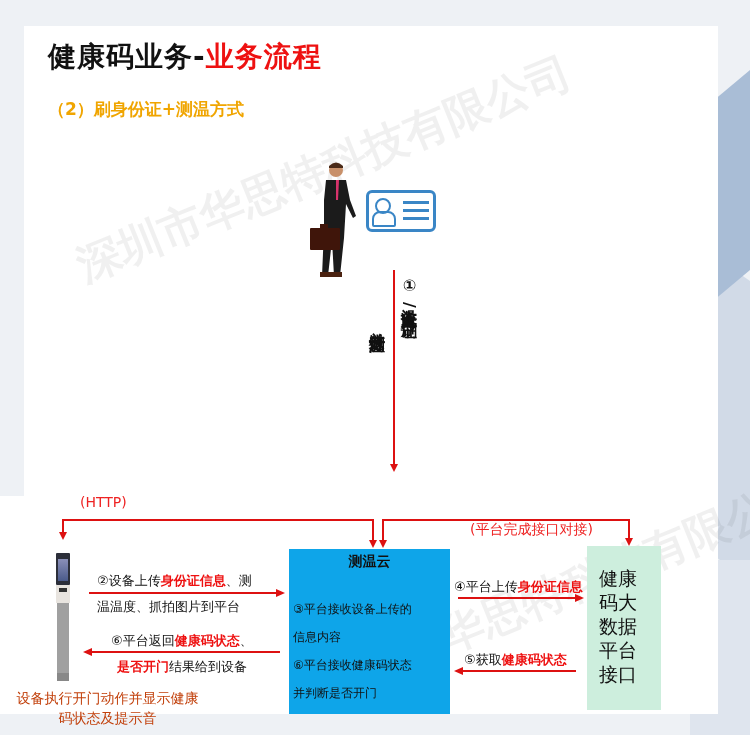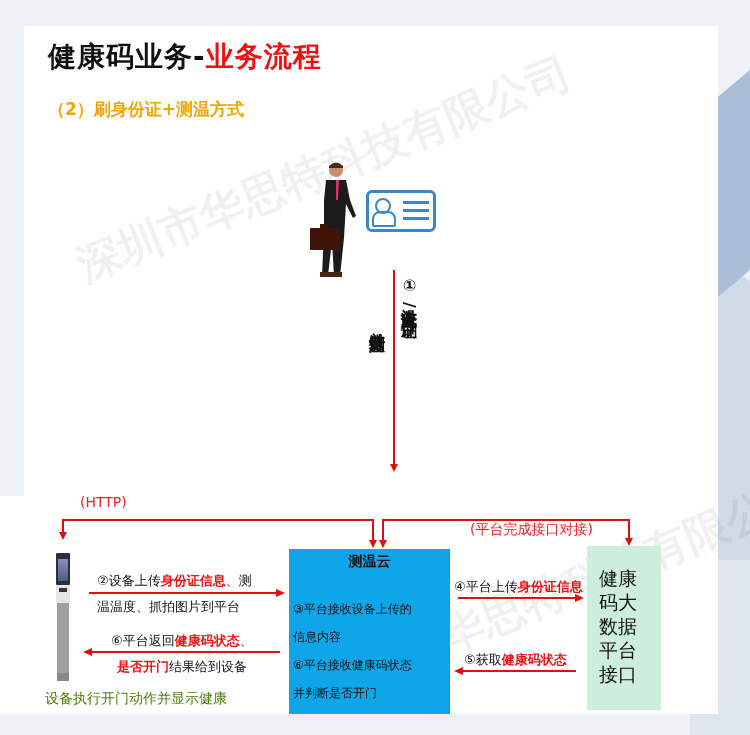--- a/index.html
+++ b/index.html
@@ -57,21 +57,21 @@
   .platform-text { position:absolute; left:0; width:62px; top:20px; text-align:center; font-size:19px; line-height:24px; color:#111; }
   .flow-text { position:absolute; font-size:13px; color:#111; white-space:nowrap; }
   .flow-text .hl { color:#ee1111; font-weight:bold; }
   .device { position:absolute; left:56px; top:553px; width:14px; height:128px; }
   .device .head { position:absolute; left:0; top:0; width:14px; height:32px; background:#2c2f3a; border-radius:1px; }
   .device .screen { position:absolute; left:2px; top:6px; width:10px; height:22px; background:linear-gradient(#8a8fb8,#4a5a8a); }
   .device .mid { position:absolute; left:0; top:32px; width:14px; height:18px; background:#e8e4df; }
   .device .reader { position:absolute; left:3px; top:35px; width:8px; height:4px; background:#333; }
   .device .pole { position:absolute; left:1px; top:50px; width:12px; height:70px; background:#a0a0a0; }
   .device .foot { position:absolute; left:1px; top:120px; width:12px; height:8px; background:#888; }
-  .caption { position:absolute; left:0; top:688px; width:215px; text-align:right; font-size:14px; line-height:20px; color:#4d7c0f;margin-left:12px; }
+  .caption { position:absolute; left:0; top:688px; width:215px; text-align:center; font-size:14px; line-height:20px; color:#c2410c; }
 </style>
 </head>
 <body>
 
 <div class="bg-shape-b"></div>
 <div class="bg-shape-a"></div>
 <div class="bg-shape-c"></div>
 
 <div class="slide"></div>
 <div class="slide-bottom"></div>
@@ -124,20 +124,21 @@
 <div class="device">
   <div class="head"></div>
     <div class="screen"></div>
   <div class="mid"></div>
     <div class="reader"></div>
   <div class="pole"></div>
     <div class="foot"></div>
 </div>
 <div class="caption">
   <div>设备执行开门动作并显示健康</div>
+  <div>码状态及提示音</div>
 </div>
 
 <div class="flow-text" style="left:97px; top:572px;">
   <span>②设备上传</span><span class="hl">身份证信息</span><span>、测</span>
 </div>
 <div class="hline" style="left:89px; top:592px; width:188px;"></div>
 <div class="arrow-right" style="left:276px; top:589px;"></div>
 <div class="flow-text" style="left:97px; top:598px;">温温度、抓拍图片到平台</div>
 
 <div class="flow-text" style="left:111px; top:632px;">

